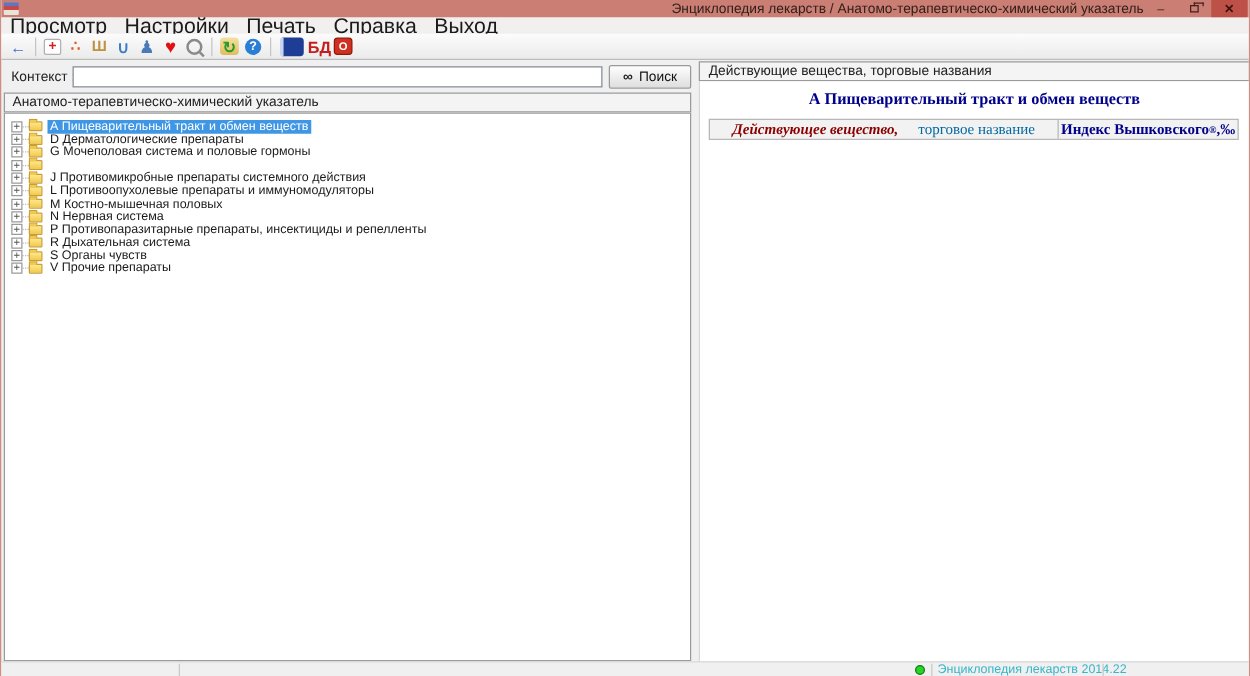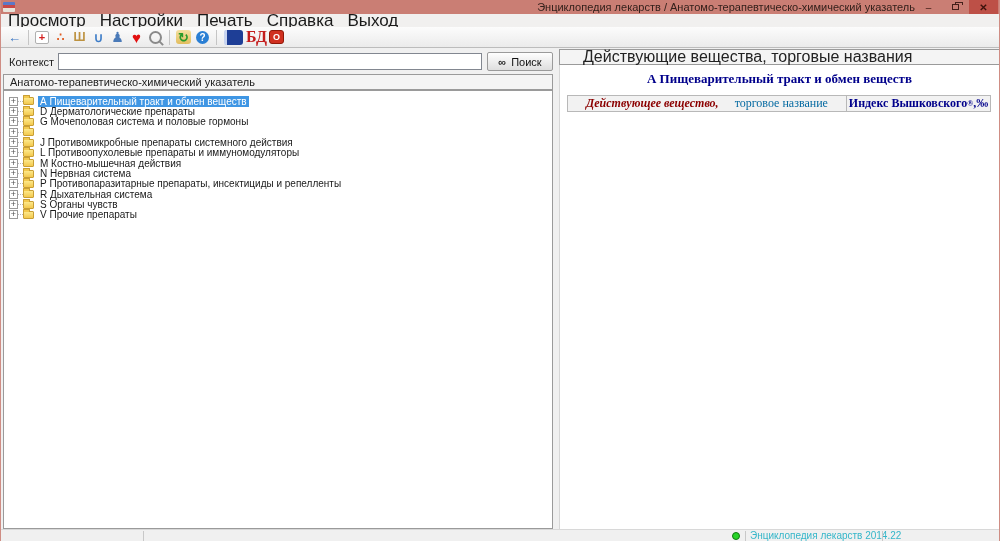--- a/index.html
+++ b/index.html
@@ -45,21 +45,21 @@
   .c-lens  { position:relative; }
   .c-lens::before { content:""; width:9px; height:9px; border:2px solid #8a8a8a; border-radius:50%; display:block; }
   .c-lens::after  { content:""; position:absolute; width:6px; height:2px; background:#8a8a8a;
                     transform:rotate(45deg); right:1px; bottom:2px; }
   .c-upd   { color:#2a9a2a; font-weight:bold; font-size:13px; background:linear-gradient(#f5e0a0,#e2bd5e);
              border-radius:3px; min-width:15px; height:14px; margin:0 2px; }
   .c-help  { background:#2a7fd4; border-radius:50%; color:#fff; font-weight:bold; font-size:10px;
              min-width:13px; height:13px; margin:0 3px; }
   .c-book  { width:13px; height:15px; background:#1e3e96; border-radius:2px 3px 3px 2px;
              border-left:3px solid #c8d4f0; margin:0 3px; }
-  .c-bd    { color:#c41e1e; font-weight:bold; font-family:Liberation Serif, serif; font-size:16px; }
+  .c-bd    { color:#c41e1e; font-weight:bold; font-family:Liberation Sans, sans-serif; font-size:13px; }
   .c-power { background:#d03020; border:1px solid #901808; border-radius:3px; color:#fff;
              font-size:9px; font-weight:bold; min-width:15px; height:14px; margin:0 2px; }
 
   
   .ctx-label { position:absolute; left:8px; top:56px; font-size:11px; color:#222; }
   .ctx-input { position:absolute; left:57px; top:53px; width:424px; height:17px;
                border:1px solid #828790; font-size:11px; padding:0 3px; background:#fff;
                font-family:"Liberation Sans",sans-serif; }
   .search-btn { position:absolute; left:486px; top:52px; width:66px; height:19px;
                 background:linear-gradient(#fefefe,#dedede); border:1px solid #9a9a9a;
@@ -81,21 +81,21 @@
   .folder { width:11px; height:8px; background:linear-gradient(#fde88a,#f3c94e);
             border:1px solid #c99f35; border-radius:1px; position:relative; flex:none; margin-right:4px; }
   .folder::before { content:""; position:absolute; left:-1px; top:-3px; width:5px; height:2px;
                     background:#f3c94e; border:1px solid #c99f35; border-bottom:none;
                     border-radius:1px 1px 0 0; }
   .tlabel { padding:0 2px; }
   .trow.sel .tlabel { background:#3f96e4; color:#fff; }
 
   
   .rp-header { position:absolute; left:558px; top:49px; width:441px; height:16px; background:#f4f4f4;
-               border:1px solid #9a9a9a; font-size:16px; line-height:14px; padding-left:23px; color:#222; }
+               border:1px solid #9a9a9a; font-size:11px; line-height:14px; padding-left:7px; color:#222; }
   .rp-body { position:absolute; left:558px; top:65px; width:441px; height:464px; background:#fff;
              border-left:1px solid #d6d6d6; }
   .rp-title { position:absolute; left:558px; top:71px; width:441px; text-align:center;
               font-family:"Liberation Serif",serif; font-weight:bold; font-size:13px; color:#00008b; }
   .rp-table { position:absolute; left:566px; top:95px; width:424px; height:17px; display:flex;
               background:#f2f2f2; border:1px solid #b8b8b8; }
   .rp-c1 { width:279px; border-right:1px solid #b8b8b8; display:flex; align-items:center;
            justify-content:center; font-family:Liberation Serif, serif; font-size:12px; }
   .rp-c1 .dv { color:#8b0000; font-weight:bold; font-style:italic; }
   .rp-c1 .tn { color:#0369a1; margin-left:16px; }
@@ -196,21 +196,21 @@
     <div class="trow">
         <span class="expand"></span>
         <span class="hline"></span>
         <span class="folder"></span>
         <span class="tlabel">L Противоопухолевые препараты и иммуномодуляторы</span>
       </div>
     <div class="trow">
         <span class="expand"></span>
         <span class="hline"></span>
         <span class="folder"></span>
-        <span class="tlabel">М Костно-мышечная действия</span>
+        <span class="tlabel">М Костно-мышечная половых</span>
       </div>
     <div class="trow">
         <span class="expand"></span>
         <span class="hline"></span>
         <span class="folder"></span>
         <span class="tlabel">N Нервная система</span>
       </div>
     <div class="trow">
         <span class="expand"></span>
         <span class="hline"></span>

